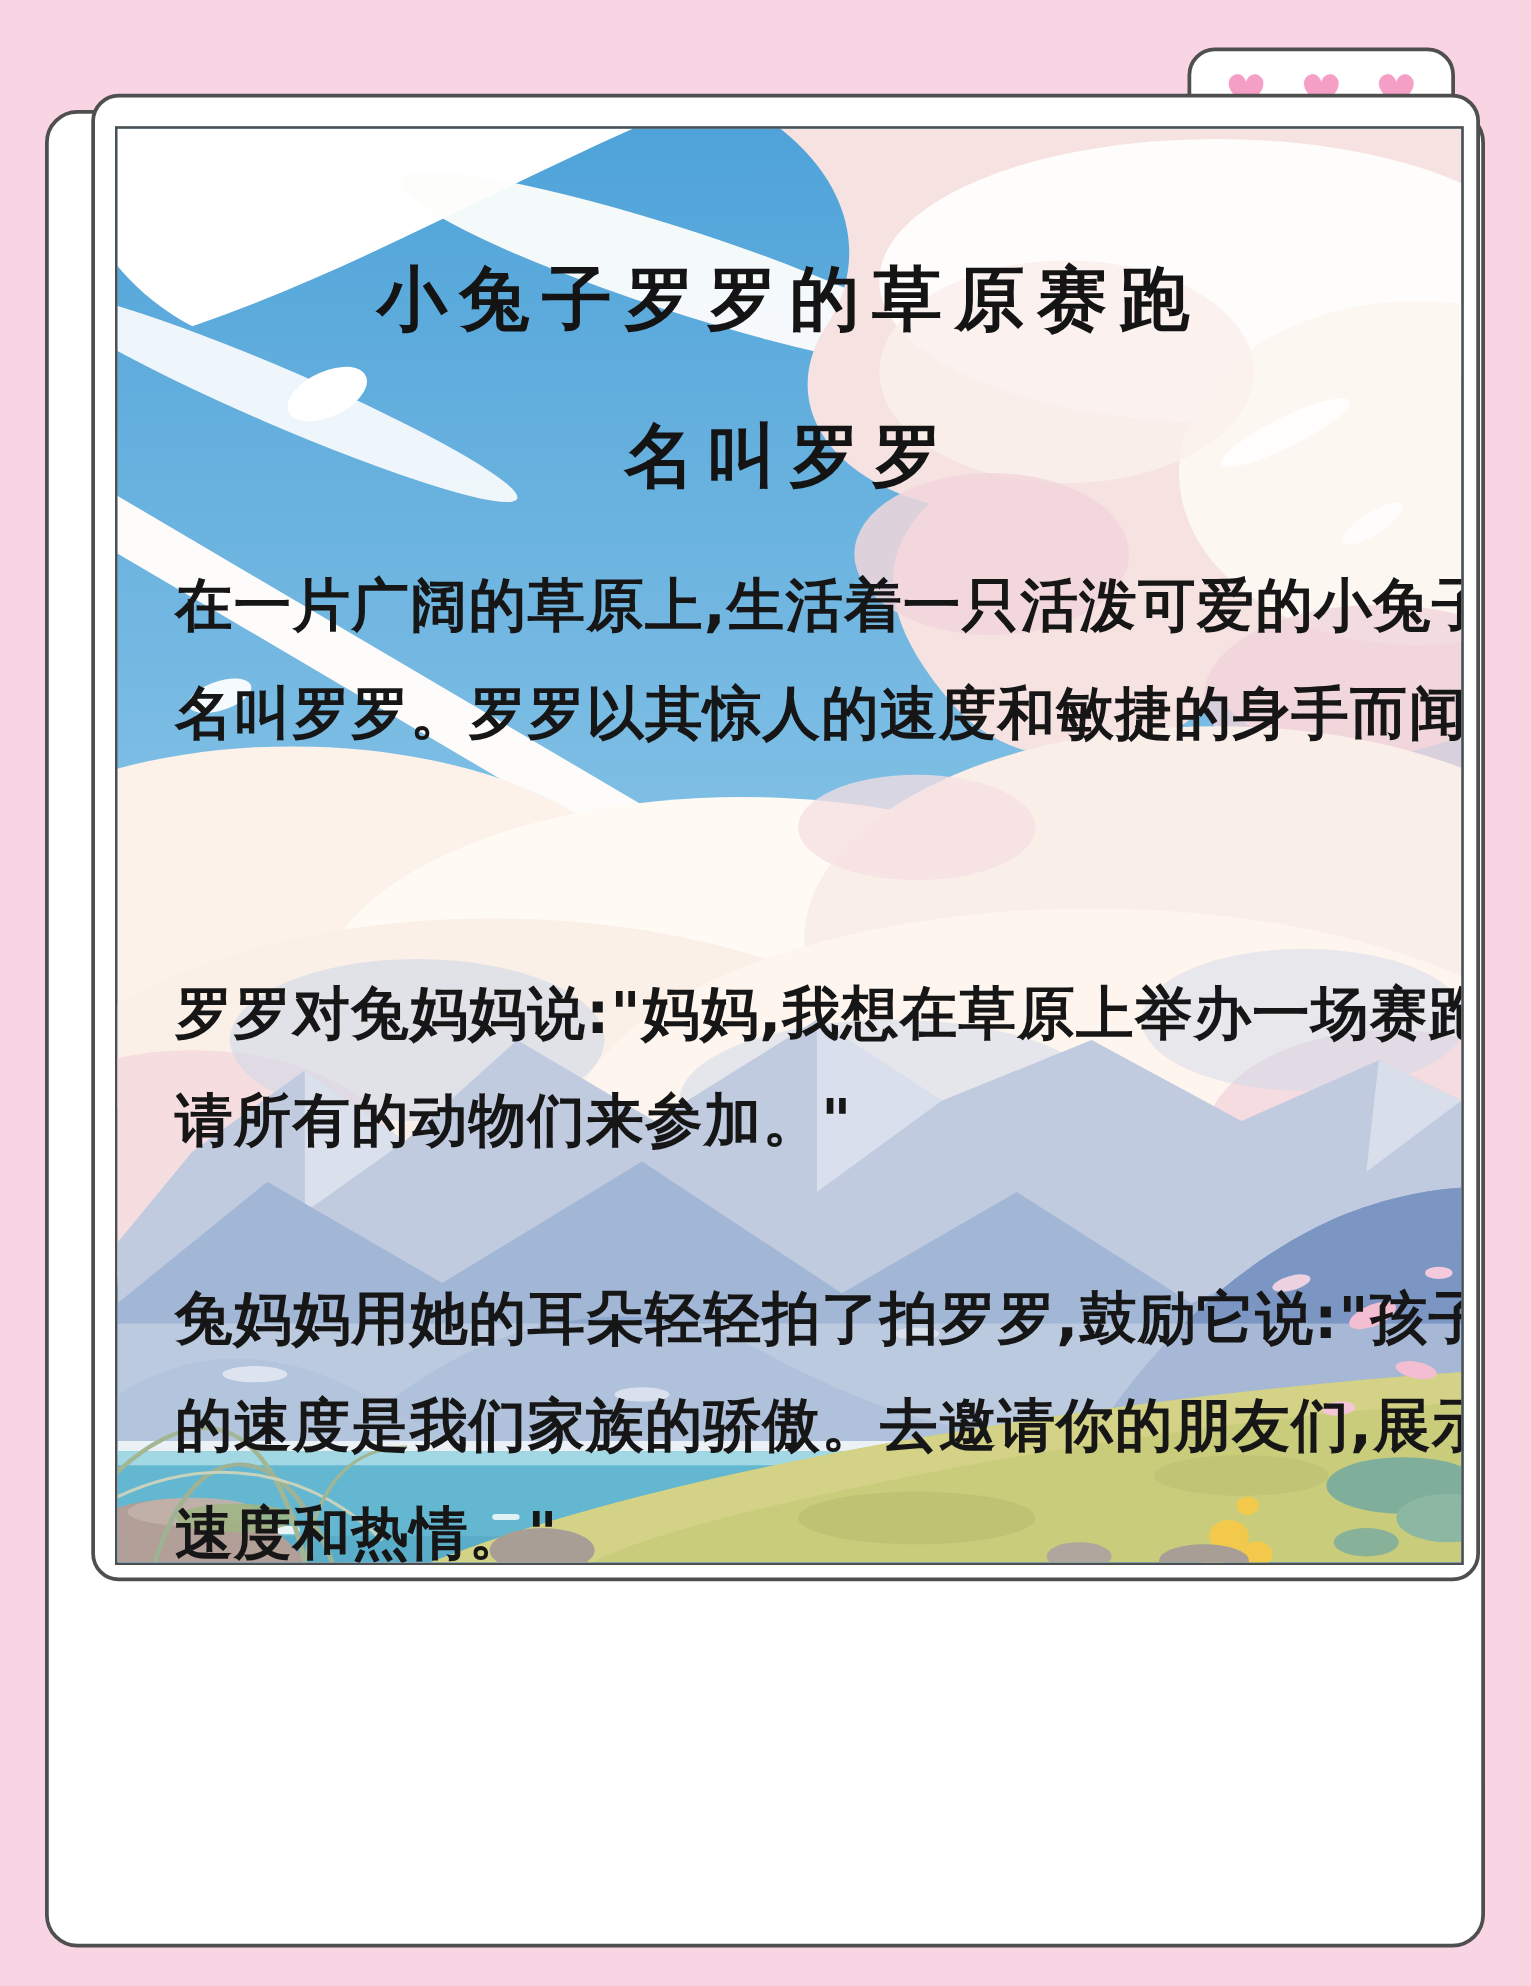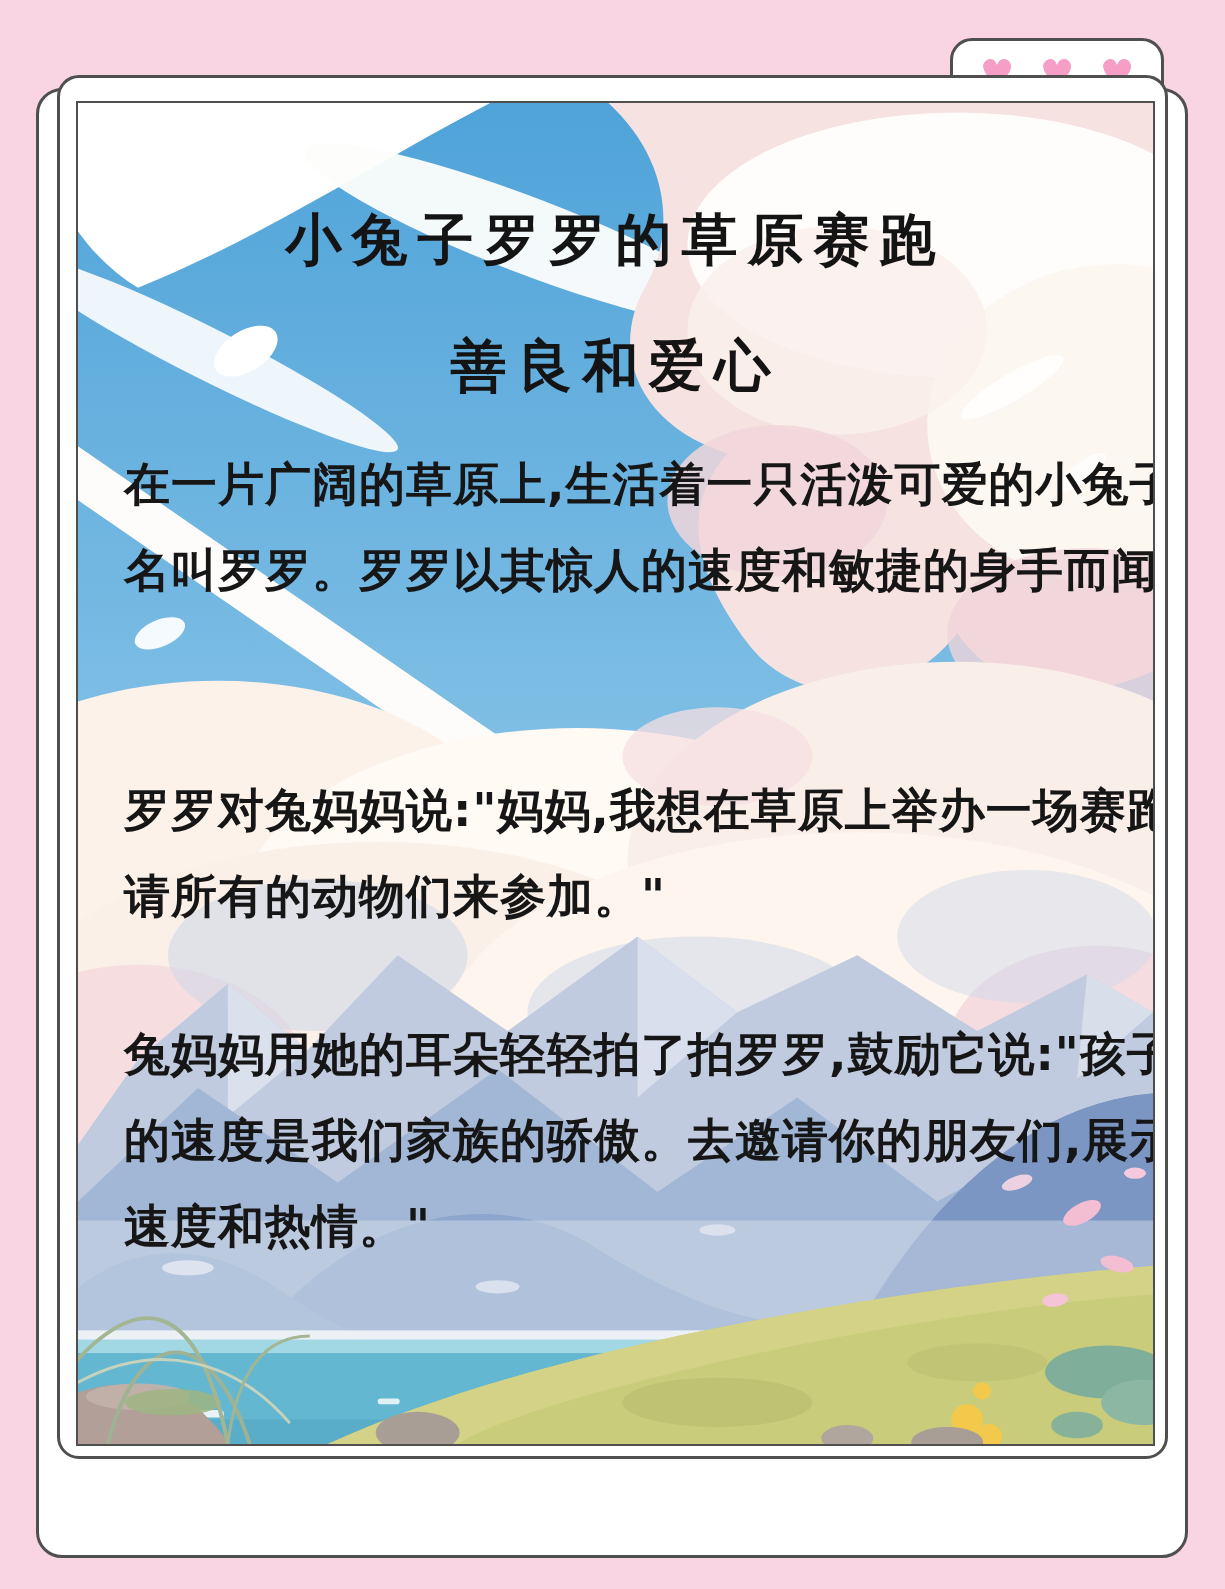--- a/index.html
+++ b/index.html
@@ -24,21 +24,21 @@
     background:#ffffff;border:3px solid #4f4f4f;
     border-radius:22px 22px 8px 8px;box-sizing:border-box;z-index:2;
     display:flex;align-items:center;justify-content:center;gap:26px;
   }
   .heart{
     font-size:38px;line-height:38px;color:#f59fc6;
     text-shadow:0 0 1px #ef8cba;
   }
   
   .card{
-    position:absolute;left:57px;top:75px;width:1111px;height:1384px;
+    position:absolute;left:73px;top:75px;width:1111px;height:1190px;
     background:#ffffff;border:3px solid #4f4f4f;border-radius:22px;
     box-sizing:border-box;z-index:3;
   }
   
   .frame{
     position:absolute;left:16px;top:23px;right:10px;bottom:10px;
     border:2px solid #4f4f4f;overflow:hidden;background:#7fc0e5;
   }
   .frame svg{position:absolute;left:0;top:0;width:100%;height:100%;}
   
@@ -182,21 +182,21 @@
         <g>
           <ellipse cx="1005" cy="1172" rx="21" ry="10" transform="rotate(-30 1005 1172)" fill="#f3bdd2"></ellipse>
           <ellipse cx="1040" cy="1226" rx="17" ry="8" transform="rotate(15 1040 1226)" fill="#f3bdd2"></ellipse>
           <ellipse cx="978" cy="1264" rx="13" ry="7" transform="rotate(-8 978 1264)" fill="#f4c4d7"></ellipse>
           <ellipse cx="1058" cy="1130" rx="11" ry="6" fill="#f6cadd"></ellipse>
           <ellipse cx="940" cy="1140" rx="16" ry="7" transform="rotate(-20 940 1140)" fill="#f8d7e3" opacity="0.9"></ellipse>
         </g>
       </svg>
 
       <div class="story-title">小兔子罗罗的草原赛跑</div>
-      <div class="story-subtitle">善良和爱心</div>
+      <div class="story-subtitle">名叫罗罗</div>
 
       <div class="para p1">
         <div class="line">在一片广阔的草原上,生活着一只活泼可爱的小兔子,</div>
         <div class="line">名叫罗罗。罗罗以其惊人的速度和敏捷的身手而闻名于</div>
       </div>
 
       <div class="para p2">
         <div class="line">罗罗对兔妈妈说:"妈妈,我想在草原上举办一场赛跑,邀</div>
         <div class="line">请所有的动物们来参加。"</div>
       </div>

